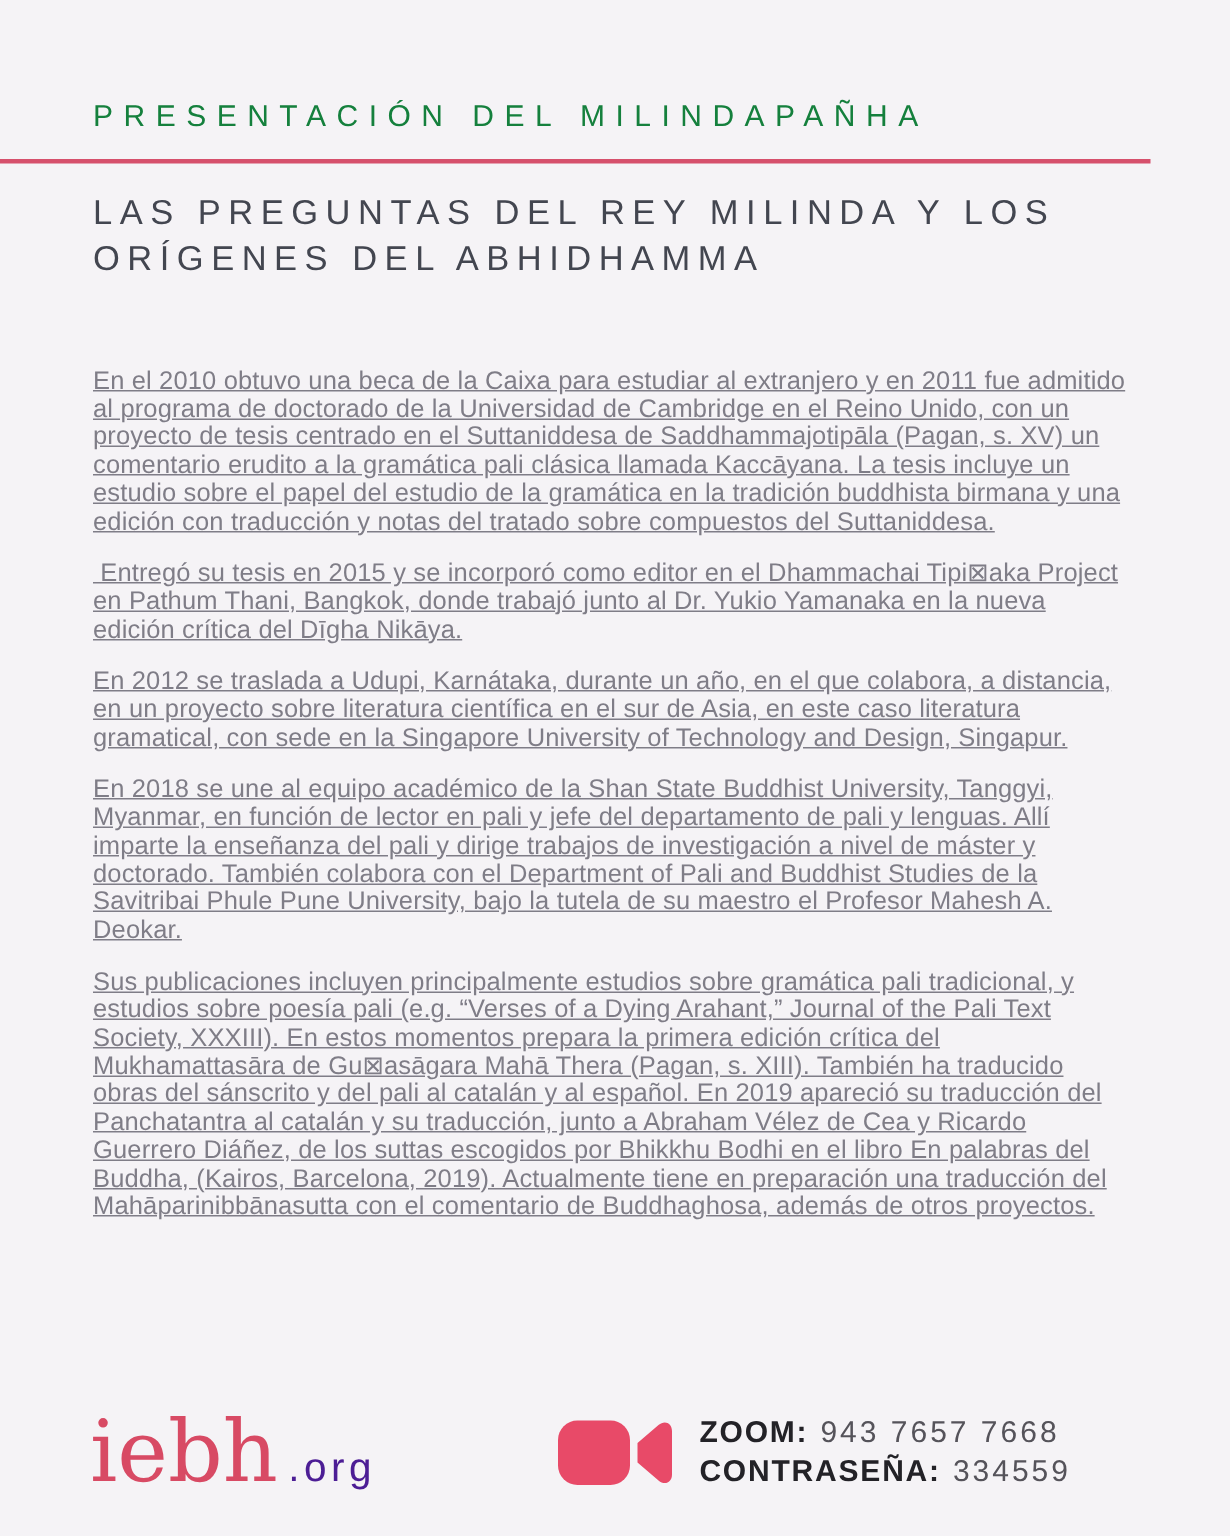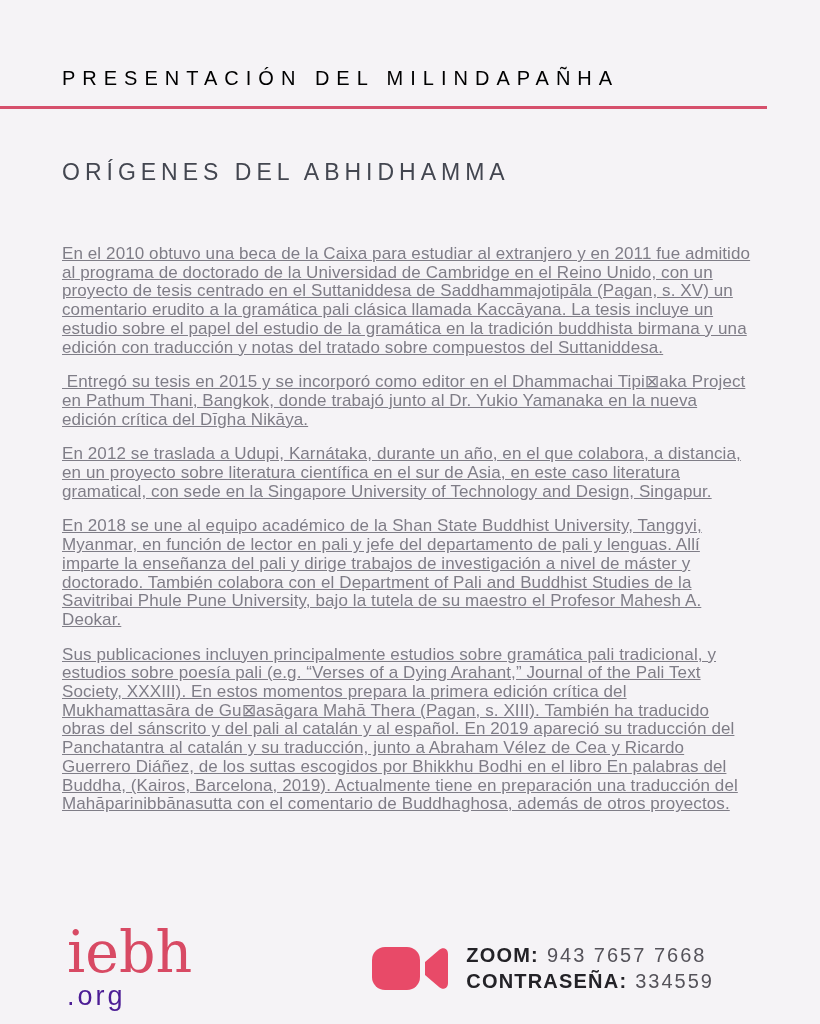--- a/index.html
+++ b/index.html
@@ -13,21 +13,21 @@
     width: 820px; height: 1024px;
     background: #f5f3f6;
     overflow: hidden;
   }
   .kicker {
     margin: 0;
     padding: 67px 0 0 62px;
     font-size: 20px;
     font-weight: 500;
     letter-spacing: 7px;
-    color: #000000;
+    color: #15803d;
     white-space: nowrap;
   }
   .rule {
     margin-top: 16px;
     width: 767px;
     height: 3px;
     background: #d6506c;
     border: none;
   }
   .title {
@@ -52,21 +52,20 @@
     position: absolute;
     top: 928px; left: 60px; right: 106px;
     height: 80px;
     display: flex;
     justify-content: space-between;
     align-items: center;
   }
   .logo {
     display: flex;
     align-items: baseline;
-    flex-direction: column;
   }
   .logo-main {
     font-family: "DejaVu Serif", "Liberation Serif", serif;
     font-size: 57px;
     color: #d84a64;
     line-height: 1;
   }
   .logo-suffix {
     font-size: 27px;
     color: #4c1d95;
@@ -100,21 +99,21 @@
 </head>
 <body>
 
 <div class="page">
 
   <div class="kicker">PRESENTACIÓN DEL MILINDAPAÑHA</div>
 
   <div class="rule"></div>
 
   <h1 class="title">
-    <br>
+    <span class="line">LAS PREGUNTAS DEL REY MILINDA Y LOS</span><br>
     <span class="line">ORÍGENES DEL ABHIDHAMMA</span>
   </h1>
 
   <div class="body-copy">
     <p>En el 2010 obtuvo una beca de la Caixa para estudiar al extranjero y en 2011 fue admitido al programa de doctorado de la Universidad de Cambridge en el Reino Unido, con un proyecto de tesis centrado en el Suttaniddesa de Saddhammajotipāla (Pagan, s. XV) un comentario erudito a la gramática pali clásica llamada Kaccāyana. La tesis incluye un estudio sobre el papel del estudio de la gramática en la tradición buddhista birmana y una edición con traducción y notas del tratado sobre compuestos del Suttaniddesa.</p>
     <p>&nbsp;Entregó su tesis en 2015 y se incorporó como editor en el Dhammachai Tipi⊠aka Project en Pathum Thani, Bangkok, donde trabajó junto al Dr. Yukio Yamanaka en la nueva edición crítica del Dīgha Nikāya.</p>
     <p>En 2012 se traslada a Udupi, Karnátaka, durante un año, en el que colabora, a distancia, en un proyecto sobre literatura científica en el sur de Asia, en este caso literatura gramatical, con sede en la Singapore University of Technology and Design, Singapur.</p>
     <p>En 2018 se une al equipo académico de la Shan State Buddhist University, Tanggyi, Myanmar, en función de lector en pali y jefe del departamento de pali y lenguas. Allí imparte la enseñanza del pali y dirige trabajos de investigación a nivel de máster y doctorado. También colabora con el Department of Pali and Buddhist Studies de la Savitribai Phule Pune University, bajo la tutela de su maestro el Profesor Mahesh A. Deokar.</p>
     <p>Sus publicaciones incluyen principalmente estudios sobre gramática pali tradicional, y estudios sobre poesía pali (e.g. “Verses of a Dying Arahant,” Journal of the Pali Text Society, XXXIII). En estos momentos prepara la primera edición crítica del Mukhamattasāra de Gu⊠asāgara Mahā Thera (Pagan, s. XIII). También ha traducido obras del sánscrito y del pali al catalán y al español. En 2019 apareció su traducción del Panchatantra al catalán y su traducción, junto a Abraham Vélez de Cea y Ricardo Guerrero Diáñez, de los suttas escogidos por Bhikkhu Bodhi en el libro En palabras del Buddha, (Kairos, Barcelona, 2019). Actualmente tiene en preparación una traducción del Mahāparinibbānasutta con el comentario de Buddhaghosa, además de otros proyectos.</p>
   </div>

